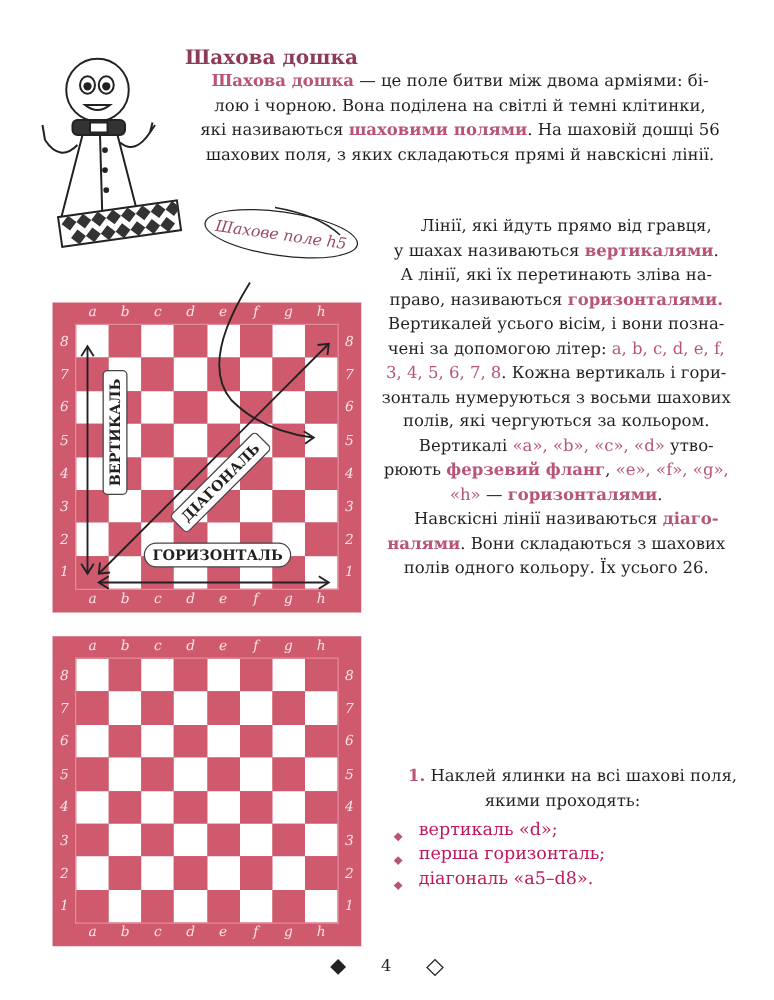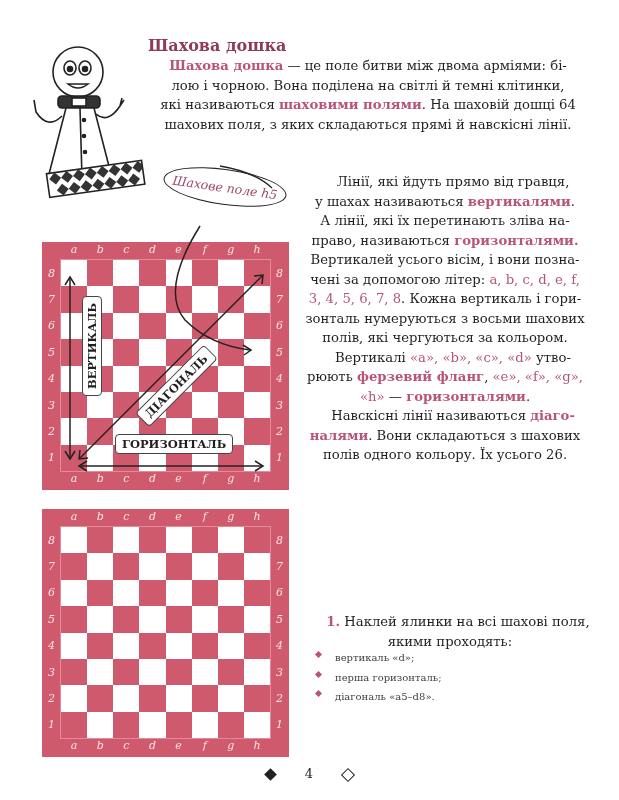--- a/index.html
+++ b/index.html
@@ -22,21 +22,21 @@
   .sq-d { background:#cf5a6e; }
   .files { position:absolute; left:19px; width:209px; display:flex; }
   .files span { flex:1; text-align:center; color:#fbe3e8; font-style:italic; font-size:11px; font-family:"DejaVu Serif", serif; }
   .ranks { position:absolute; top:18px; height:211px; width:19px; display:flex; flex-direction:column; }
   .ranks span { flex:1; display:flex; align-items:center; justify-content:center; color:#fbe3e8; font-style:italic; font-size:11px; }
   .label-box { position:absolute; background:#fff; border:1.5px solid #444; border-radius:4px;
                font-family:"DejaVu Serif", serif; font-weight:bold; font-size:11.5px; padding:2px 6px; color:#231f20; white-space:nowrap; }
   .task { left:300px; top:612px; width:300px; }
   .task-num { color:#b8547a; font-weight:bold; }
   .bullets { left:316px; top:652px; }
-  .bullets .b { display:flex; align-items:flex-start; height:19.5px; font-size:10px; color:#404040; }
+  .bullets .b { display:flex; align-items:flex-end; height:19.5px; font-size:14px; color:#be185d; }
   .bullets .dot { width:5px; height:5px; background:#b8547a; transform:rotate(45deg); margin-right:14px; }
   .footer { left:0; top:766px; width:619px; text-align:center; font-size:13px; }
   .callout { left:163px; top:169px; width:122px; height:34px; border:1.6px solid #222; border-radius:50%;
              transform:rotate(8deg); display:flex; align-items:center; justify-content:center; }
   .callout span { color:#9b4a6c; font-style:italic; font-size:12.5px; }
 </style>
 </head>
 <body>
 
 <svg class="abs" style="left:28px;top:40px" width="130" height="160" viewBox="0 0 130 160">
@@ -77,21 +77,21 @@
       <polygon points="106,140 112,146 106,152 100,146"></polygon>
     </g>
   </g>
 </svg>
 
 <div class="abs heading">Шахова дошка</div>
 
 <div class="abs para p1">
   <span class="line"><span class="accent">Шахова дошка</span><span> — це поле битви між двома арміями: бі-</span></span>
   <span class="line">лою і чорною. Вона поділена на світлі й темні клітинки,</span>
-  <span class="line"><span>які називаються </span><span class="accent">шаховими полями</span><span>. На шаховій дошці 64</span></span>
+  <span class="line"><span>які називаються </span><span class="accent">шаховими полями</span><span>. На шаховій дошці 56</span></span>
   <span class="line">шахових поля, з яких складаються прямі й навскісні лінії.</span>
 </div>
 
 <div class="abs callout">
   <span>Шахове поле h5</span>
 </div>
 
 <div class="abs para p2">
   <span class="line" style="padding-left:16px">Лінії, які йдуть прямо від гравця,</span>
   <span class="line"><span>у шахах називаються </span><span class="accent">вертикалями</span><span>.</span></span>
@@ -231,21 +231,21 @@
       <path d="M80 450 L79 459 L88 458"></path>
       <path d="M254 276 L263 275 L262 284"></path>
     <path d="M200 226 Q160 290 185 320 Q210 345 250 350"></path>
       <path d="M243 345 L251 350 L244 355"></path>
     <path d="M220 166 Q255 172 272 188" stroke-width="1.3"></path>
   </g>
 </svg>
 
 <div class="label-box" style="left:42px;top:336px;transform:rotate(-90deg);">ВЕРТИКАЛЬ</div>
 <div class="label-box" style="left:128px;top:376px;transform:rotate(-45deg);">ДІАГОНАЛЬ</div>
-<div class="label-box" style="left:115px;top:434px;">ГОРИЗОНТАЛЬ</div>
+<div class="label-box" style="left:115px;top:434px;border-radius:10px;">ГОРИЗОНТАЛЬ</div>
 
 <div class="board" style="left:42px;top:509px">
   <div class="files" style="top:1px;height:17px">
     <span>a</span>
       <span>b</span>
       <span>c</span>
       <span>d</span>
       <span>e</span>
       <span>f</span>
       <span>g</span>

